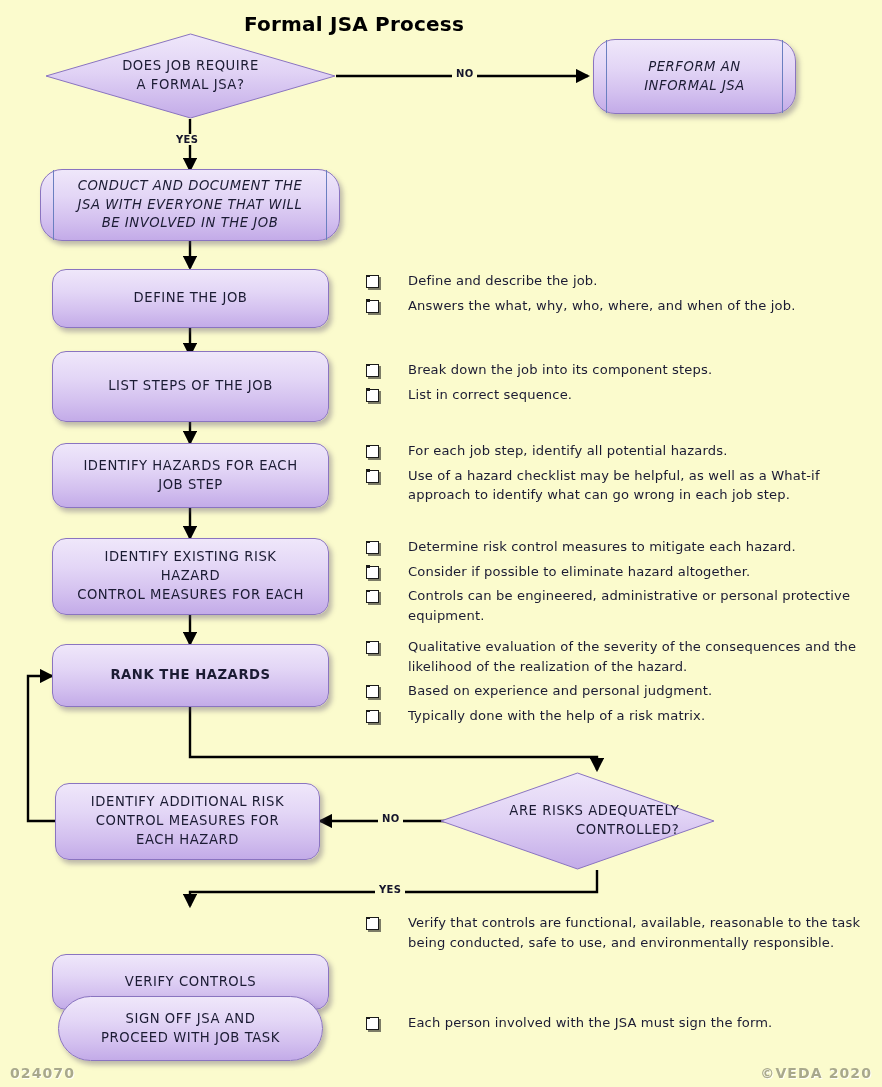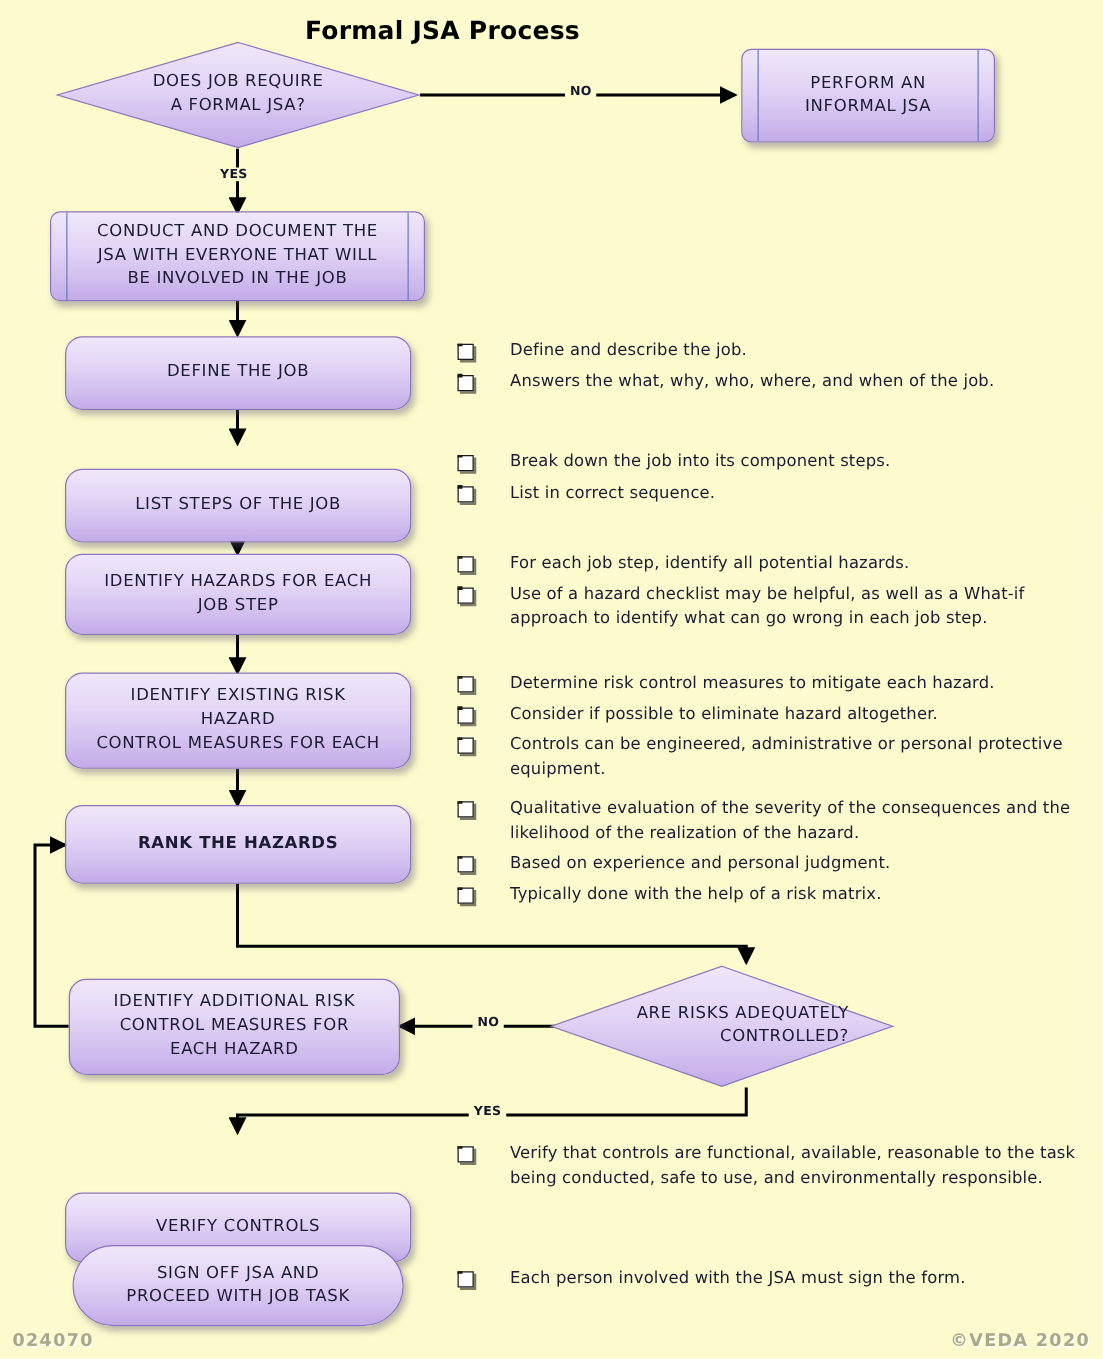--- a/index.html
+++ b/index.html
@@ -61,27 +61,28 @@
     background: linear-gradient(to bottom,
                 #efe7fa 0%,
                 #e3d6f6 38%,
                 #d3c0ef 72%,
                 #c3abe8 100%);
     box-shadow: 3px 4px 5px rgba(90, 80, 110, 0.38);
   }
 
   .predef {
     border: 1px solid #8a74c0;
-    border-radius: 8px;
+    border-radius: 22px;
     background: linear-gradient(to bottom,
                 #efe7fa 0%,
                 #e3d6f6 38%,
                 #d3c0ef 72%,
                 #c3abe8 100%);
     box-shadow: 3px 4px 5px rgba(90, 80, 110, 0.38);
+    font-style: italic;
   }
   .predef::before,
   .predef::after {
     content: "";
     position: absolute;
     top: 0;
     bottom: 0;
     width: 0;
     border-left: 1px solid #6a7fc0;
   }
@@ -254,21 +255,21 @@
       <div>CONDUCT AND DOCUMENT THE</div>
       <div>JSA WITH EVERYONE THAT WILL</div>
       <div>BE INVOLVED IN THE JOB</div>
     </div>
   </div>
 
   <div class="node proc" style="left:52px; top:269px; width:277px; height:59px;">
     <div class="label">DEFINE THE JOB</div>
   </div>
 
-  <div class="node proc" style="left:52px; top:375px; width:277px; height:59px;">
+  <div class="node proc" style="left:52px; top:351px; width:277px; height:71px;">
     <div class="label">LIST STEPS OF THE JOB</div>
   </div>
 
   <div class="node proc" style="left:52px; top:443px; width:277px; height:65px;">
     <div class="label">
       <div>IDENTIFY HAZARDS FOR EACH</div>
       <div>JOB STEP</div>
     </div>
   </div>
 

